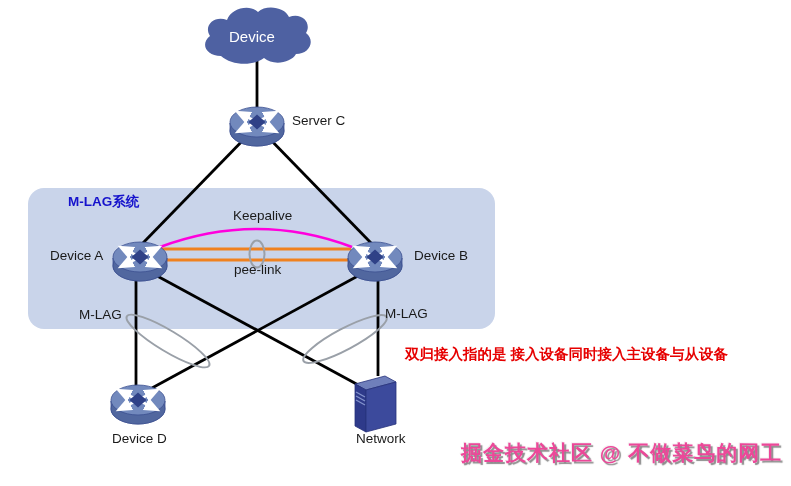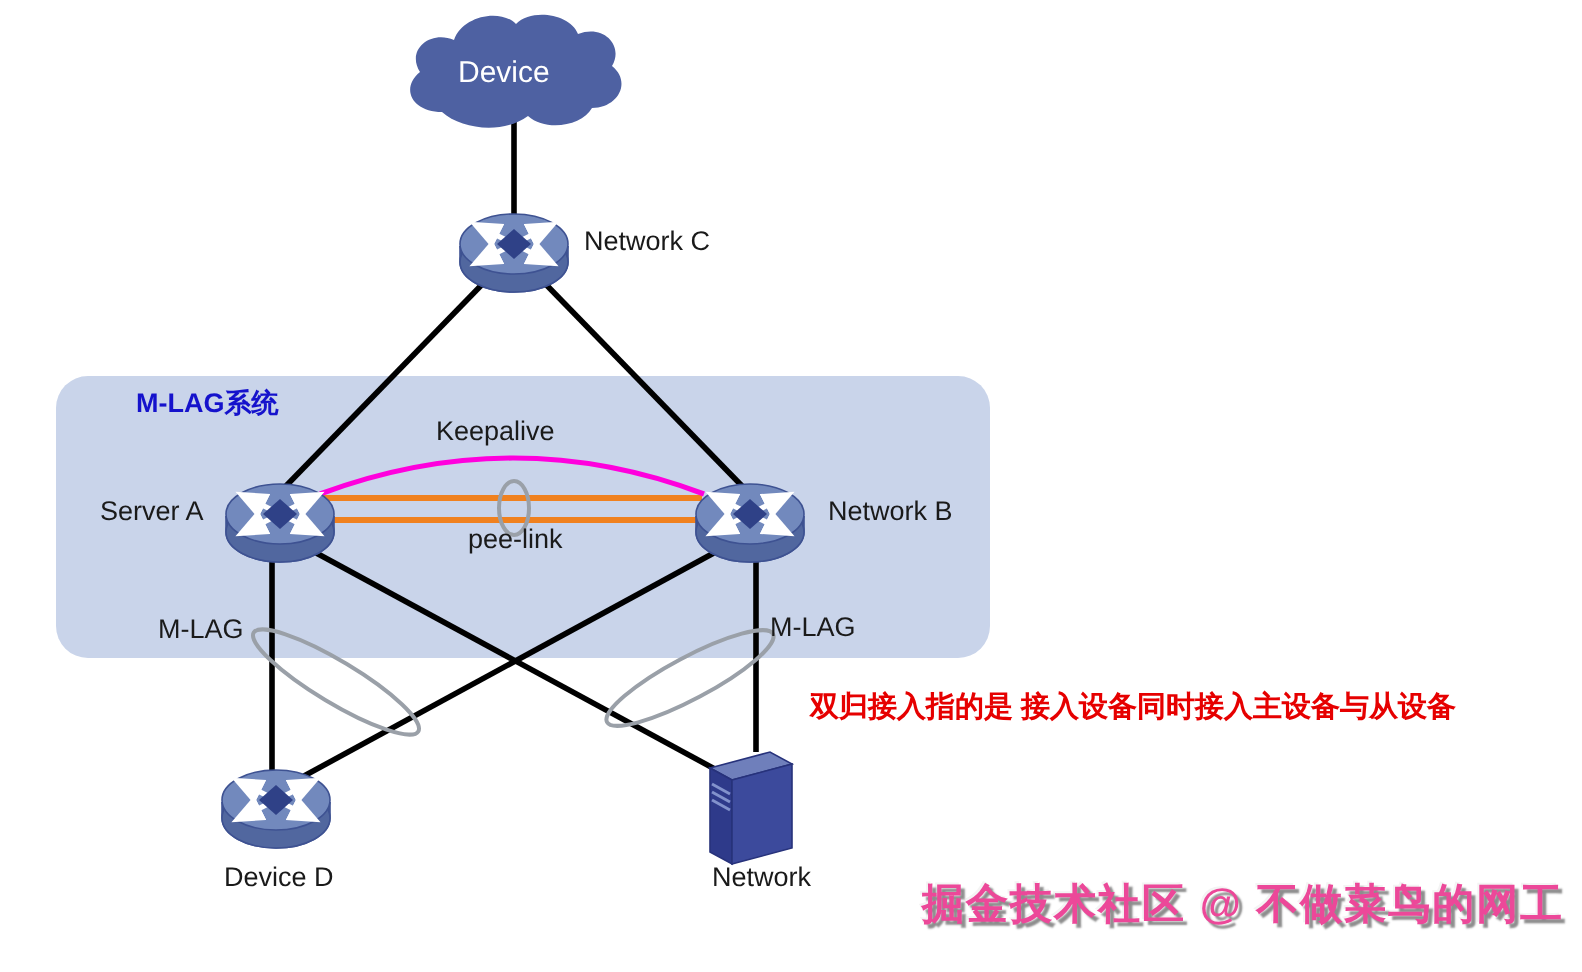--- a/index.html
+++ b/index.html
@@ -75,31 +75,31 @@
       <polygon points="355,384 366,390 366,432 355,426" fill="#2e3a8a" stroke="#27327b" stroke-width="0.8"></polygon>
       <polygon points="366,390 396,382 396,424 366,432" fill="#3c4a9c" stroke="#27327b" stroke-width="0.8"></polygon>
       <line x1="356" y1="392" x2="365" y2="397" stroke="#8292cc" stroke-width="1.4"></line>
       <line x1="356" y1="396" x2="365" y2="401" stroke="#8292cc" stroke-width="1.4"></line>
       <line x1="356" y1="400" x2="365" y2="405" stroke="#8292cc" stroke-width="1.4"></line>
     </g>
   </svg>
 
   <div class="lbl lbl-network" style="left:229px;top:29px">Device</div>
 
-  <div class="lbl" style="left:292px;top:114px">Network C</div>
+  <div class="lbl" style="left:292px;top:114px">Server C</div>
 
   <div class="lbl lbl-mlag-title" style="left: 40px; top: 195px; color: rgb(21, 18, 204); margin-left: 28px;">M-LAG系统</div>
 
-  <div class="lbl" style="left:218px;top:209px">Keepalive</div>
+  <div class="lbl" style="left:233px;top:209px">Keepalive</div>
 
   <div class="lbl" style="left:234px;top:263px">pee-link</div>
 
-  <div class="lbl" style="left:50px;top:249px">Server A</div>
+  <div class="lbl" style="left:50px;top:249px">Device A</div>
 
-  <div class="lbl" style="left:414px;top:249px">Network B</div>
+  <div class="lbl" style="left:414px;top:249px">Device B</div>
 
   <div class="lbl" style="left:79px;top:308px">M-LAG</div>
 
   <div class="lbl" style="left:385px;top:307px">M-LAG</div>
 
   <div class="lbl lbl-note" style="left: 405px; top: 347px; color: rgb(230, 0, 0);">双归接入指的是 接入设备同时接入主设备与从设备</div>
 
   <div class="lbl" style="left:112px;top:432px">Device D</div>
 
   <div class="lbl" style="left:356px;top:432px">Network</div>

